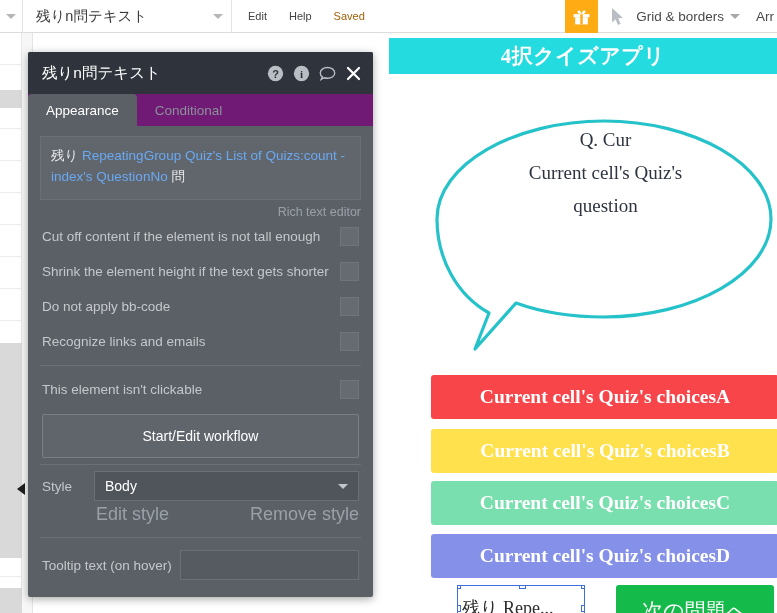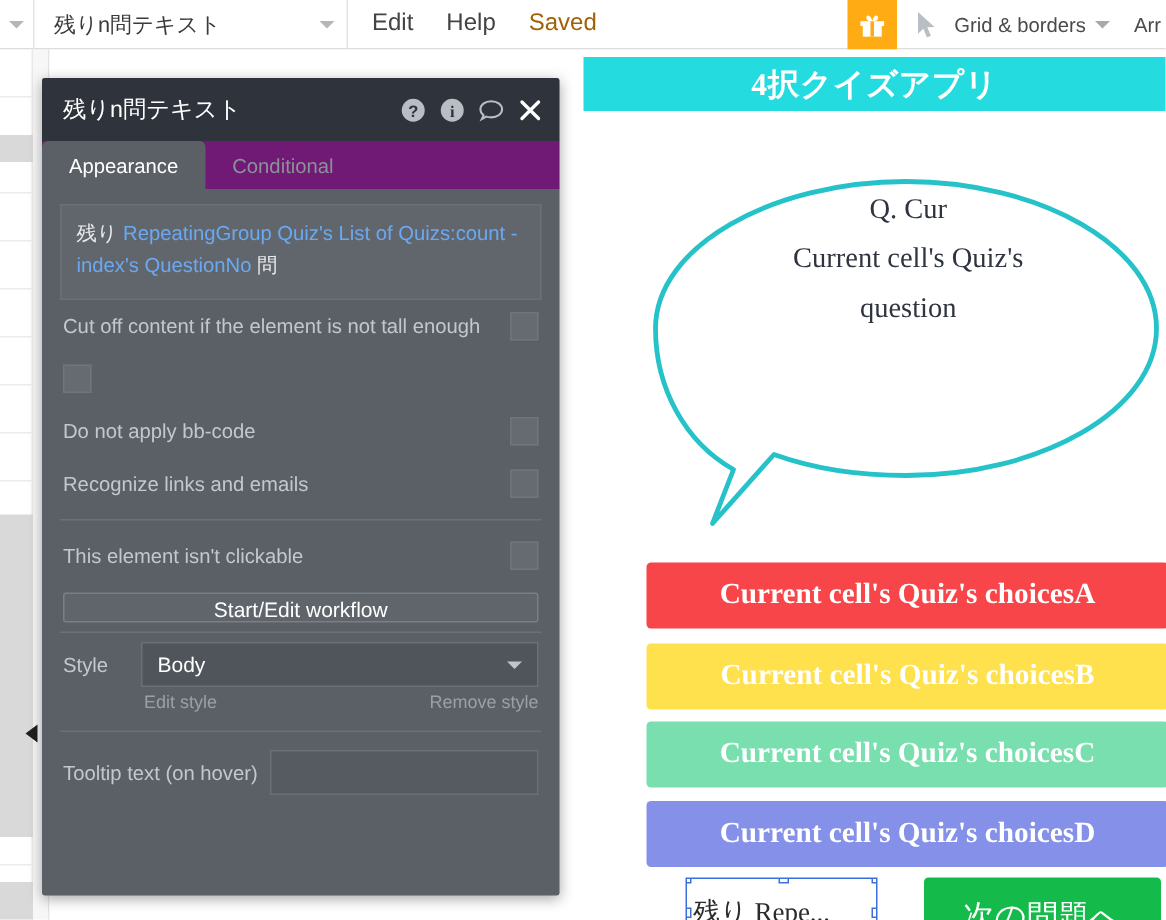--- a/index.html
+++ b/index.html
@@ -37,21 +37,21 @@
     position: relative;
   }
   .tb-element-name {
     font-size: 14.5px; color: #3a3a3a; flex: 1;
     white-space: nowrap; overflow: hidden;
   }
   .tb-menu {
     display: flex; align-items: center; height: 33px;
     padding-left: 16px; gap: 22px;
   }
-  .tb-menu-item { font-size: 16px; color: #444; }
+  .tb-menu-item { font-size: 11px; color: #444; }
   .tb-menu-item.muted { color: #a16207; }
 
   .tb-right {
     position: absolute; right: 0; top: 0; height: 33px;
     display: flex; align-items: center;
   }
   .gift-btn {
     width: 33px; height: 33px; background: #ffab14;
     display: flex; align-items: center; justify-content: center;
   }
@@ -193,37 +193,37 @@
   .prop-row {
     display: flex; align-items: center; justify-content: space-between;
     height: 35px; padding: 0 2px;
   }
   .prop-label { font-size: 13.5px; color: #c4c8cc; }
   .cbx { width: 19px; height: 19px; background: #666b72; border: 1px solid #70757c; }
 
   .divider { height: 1px; background: #6b7077; margin: 6px 0; }
 
   .wf-btn {
-    margin: 7px 2px 0 2px; height: 20px;
+    margin: 7px 2px 0 2px; height: 44px;
     border: 1px solid #7a7f85; background: #60656c;
-    display: flex; align-items: flex-end; justify-content: center;
+    display: flex; align-items: center; justify-content: center;
     color: #ffffff; font-size: 14px; border-radius: 2px;
   }
 
   .style-row { display: flex; align-items: center; padding: 0 2px; margin-top: 6px; }
   .style-lbl { width: 52px; font-size: 13.5px; color: #c4c8cc; }
   .style-sel {
     flex: 1; height: 30px; background: #50555c; border: 1px solid #6b7077;
     display: flex; align-items: center; padding: 0 10px;
     color: #ffffff; font-size: 14px; position: relative;
   }
   .style-sel .caret { border-top-color: #c2c6ca; margin-left: auto; }
   .style-sub {
     display: flex; justify-content: space-between;
-    padding: 3px 2px 0 56px; font-size: 12px; color: #9aa0a7;
+    padding: 3px 2px 0 56px; font-size: 18px; color: #9aa0a7;
   }
 
   .tip-row { display: flex; align-items: center; padding: 0 2px; margin-top: 12px; }
   .tip-lbl { width: 140px; font-size: 13.5px; color: #c4c8cc; }
   .tip-input { flex: 1; height: 30px; background: #565b62; border: 1px solid #6b7077; }
 </style>
 </head>
 <body>
 
 <div class="topbar">
@@ -370,26 +370,28 @@
     <div class="tab">
       <span>Conditional</span>
     </div>
   </div>
 
   <div class="panel-body">
     <div class="pb-pad">
       <div class="rt-box">
         <span>残り </span><span class="rt-link" style="color: rgb(106, 169, 242);">RepeatingGroup Quiz's List of Quizs:count - index's QuestionNo</span><span> 問</span>
       </div>
+      <div class="rt-caption">Rich text editor</div>
 
       <div class="prop-row">
         <span class="prop-label">Cut off content if the element is not tall enough</span>
         <span class="cbx"></span>
       </div>
       <div class="prop-row">
+        <span class="prop-label">Shrink the element height if the text gets shorter</span>
         <span class="cbx"></span>
       </div>
       <div class="prop-row">
         <span class="prop-label">Do not apply bb-code</span>
         <span class="cbx"></span>
       </div>
       <div class="prop-row">
         <span class="prop-label">Recognize links and emails</span>
         <span class="cbx"></span>
       </div>

